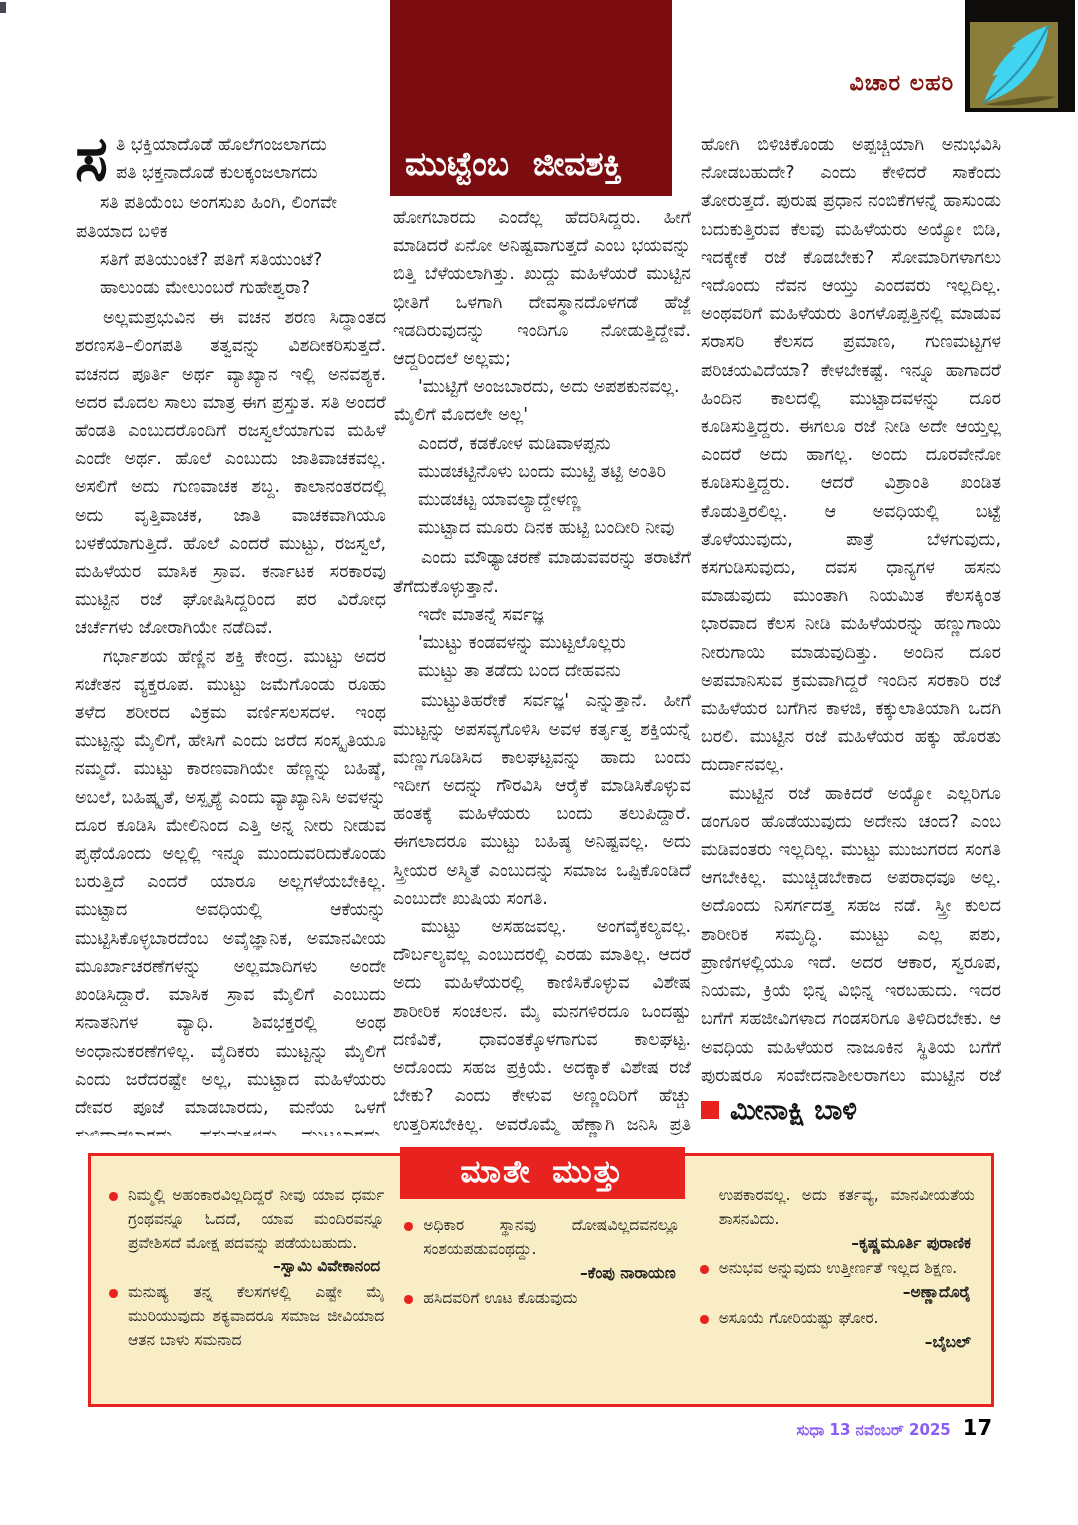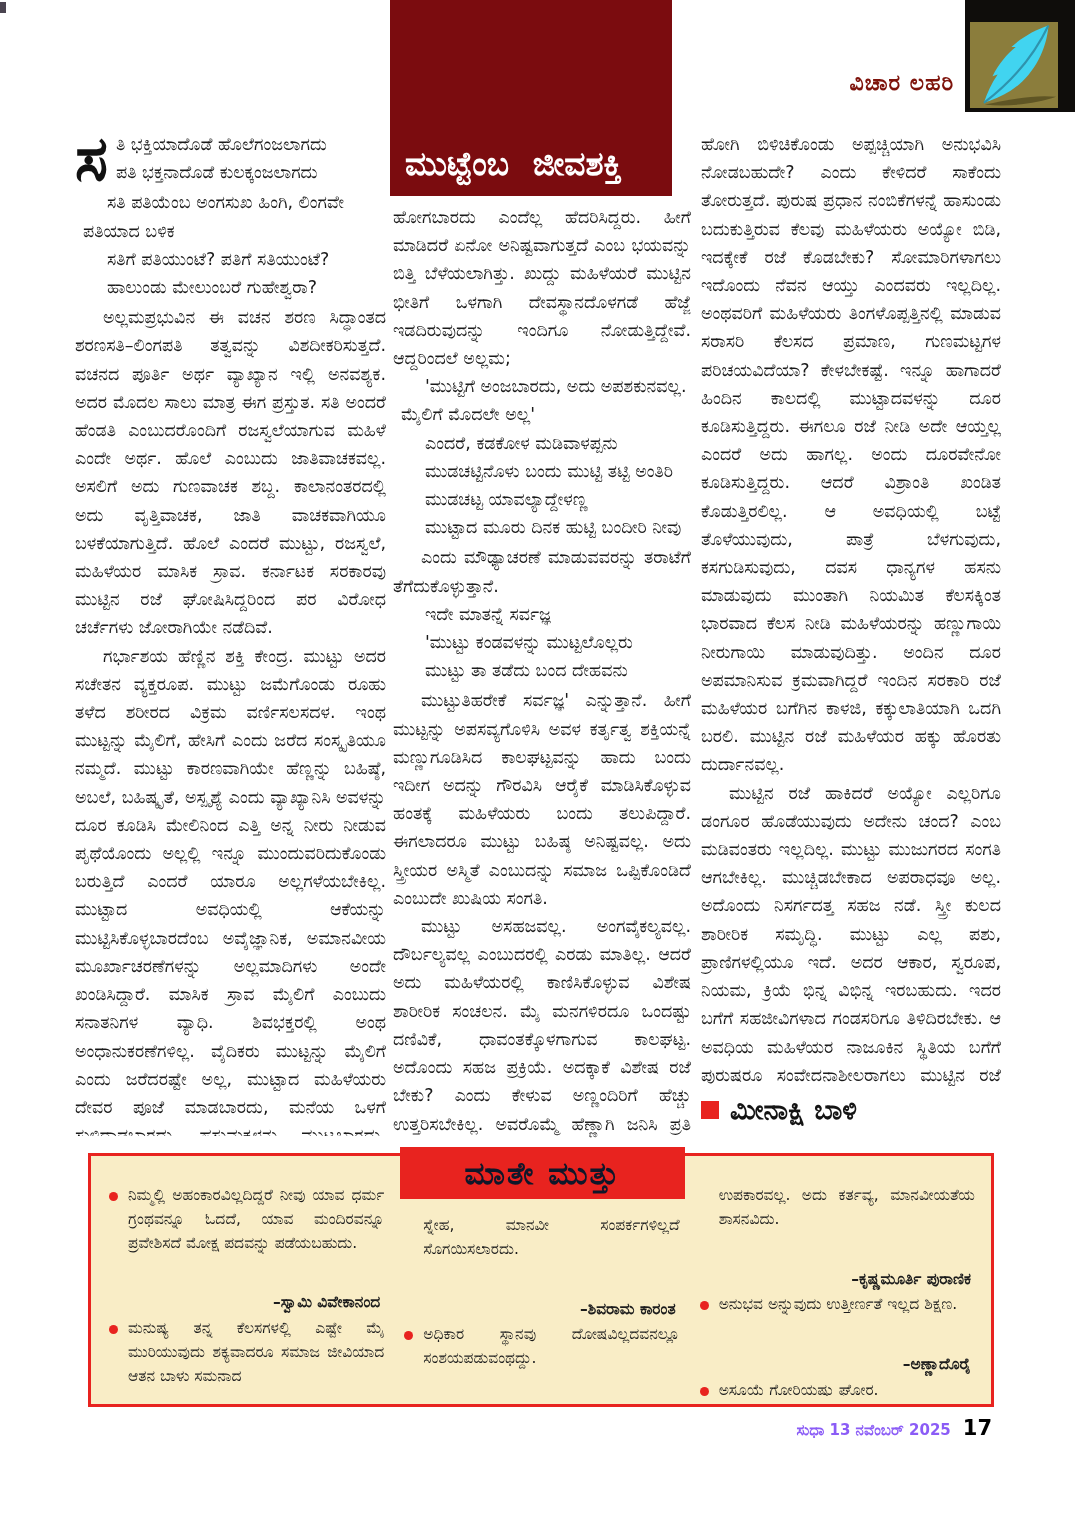--- a/index.html
+++ b/index.html
@@ -34,49 +34,49 @@
   }
   .col-1 { left:75px;  top:130px; width:311px; height:1006px; }
   .col-2 { left:393px; top:203px; width:298px; height:938px; }
   .col-3 { left:701px; top:130px; width:300px; height:957px; }
 
   .opening { margin-bottom:2px; }
   .dropcap { float:left; font-size:62px; line-height:50px; font-weight:bold; margin:4px 8px 0 0; color:#111; }
   .open-line { text-align:left; }
   .open-line + .open-line { padding-left:12px; }
 
-  .verse { margin:0 0 2px 8px; }
+  .verse { margin:0 0 2px 1px; }
   .verse-line { text-indent:24px; text-align:left; }
 
   .para { margin:0; text-indent:28px; }
   .para.cont { text-indent:0; }
 
   
   .byline {
     position:absolute; left:701px; top:1094px; width:300px; text-align:left;
     font-size:27px; font-weight:bold; color:#141414;
   }
   .byline-marker { display:inline-block; width:18px; height:18px; background:#e8231f; margin-right:11px; }
 
   
   .quote-box {
     position:absolute; left:88px; top:1153px; width:906px; height:254px;
     background:#f9edc6; border:3px solid #e8231f; box-sizing:border-box;
   }
   .qb-title-bar {
     position:absolute; left:309px; top:-9px; width:285px; height:52px;
-    background:#e8231f; color:#0f172a; font-size:31px; font-weight:bold;
-    display:flex; align-items:center; justify-content:center; letter-spacing:2px;
+    background:#e8231f; color:#ffffff; font-size:31px; font-weight:bold;
+    display:flex; align-items:center; justify-content:center; letter-spacing:2px;font-family:Liberation Mono, monospace;
   }
   .qb-cols { display:flex; gap:18px; padding:28px 16px 8px 16px; box-sizing:border-box; height:100%; }
   .qb-col { flex:1 1 0; font-size:15.5px; line-height:23.8px; text-align:justify; overflow:hidden; }
   .qb-col.mid { padding-top:30px; }
   .quote-item { position:relative; padding-left:21px; margin-bottom:2px; }
   .q-bullet { position:absolute; left:2px; top:8px; width:9px; height:9px; border-radius:50%; background:#e8231f; }
-  .q-author { text-align:right; font-weight:bold; padding-right:4px;margin-top:36px; }
+  .q-author { text-align:right; font-weight:bold; padding-right:4px; }
 
   
   .footer {
     position:absolute; top:1416px; right:86px;
     display:flex; align-items:baseline; gap:12px;
   }
   .footer-issue { font-size:15px; font-weight:bold; color:#8b5cf6; }
   .footer-page { font-size:21px; font-weight:bold; color:#000;text-align:center; }
 </style>
 </head>
@@ -149,24 +149,20 @@
           <div class="quote-text">ನಿಮ್ಮಲ್ಲಿ ಅಹಂಕಾರವಿಲ್ಲದಿದ್ದರೆ ನೀವು ಯಾವ ಧರ್ಮ ಗ್ರಂಥವನ್ನೂ ಓದದೆ, ಯಾವ ಮಂದಿರವನ್ನೂ ಪ್ರವೇಶಿಸದೆ ಮೋಕ್ಷ ಪದವನ್ನು ಪಡೆಯಬಹುದು.</div>
           <div class="q-author">–ಸ್ವಾಮಿ ವಿವೇಕಾನಂದ</div>
         </div>
         <div class="quote-item">
           <span class="q-bullet"></span>
           <div class="quote-text">ಮನುಷ್ಯ ತನ್ನ ಕೆಲಸಗಳಲ್ಲಿ ಎಷ್ಟೇ ಮೈ ಮುರಿಯುವುದು ಶಕ್ಯವಾದರೂ ಸಮಾಜ ಜೀವಿಯಾದ ಆತನ ಬಾಳು ಸಮನಾದ</div>
         </div>
       </div>
     <div class="qb-col mid">
         <div class="quote-item">
-          <div class="quote-text">ಸ್ನೇಹ, ಮಾನವೀ ಸಂಪರ್ಕಗಳಿಲ್ಲದೆ ಸೊಗಯಿಸಲಾರದು.</div>
-          <div class="q-author">–ಶಿವರಾಮ ಕಾರಂತ</div>
-        </div>
-        <div class="quote-item">
           <span class="q-bullet"></span>
           <div class="quote-text">ಅಧಿಕಾರ ಸ್ಥಾನವು ದೋಷವಿಲ್ಲದವನಲ್ಲೂ ಸಂಶಯಪಡುವಂಥದ್ದು.</div>
           <div class="q-author">–ಕೆಂಪು ನಾರಾಯಣ</div>
         </div>
         <div class="quote-item">
           <span class="q-bullet"></span>
           <div class="quote-text">ಹಸಿದವರಿಗೆ ಊಟ ಕೊಡುವುದು</div>
         </div>
       </div>
     <div class="qb-col">

